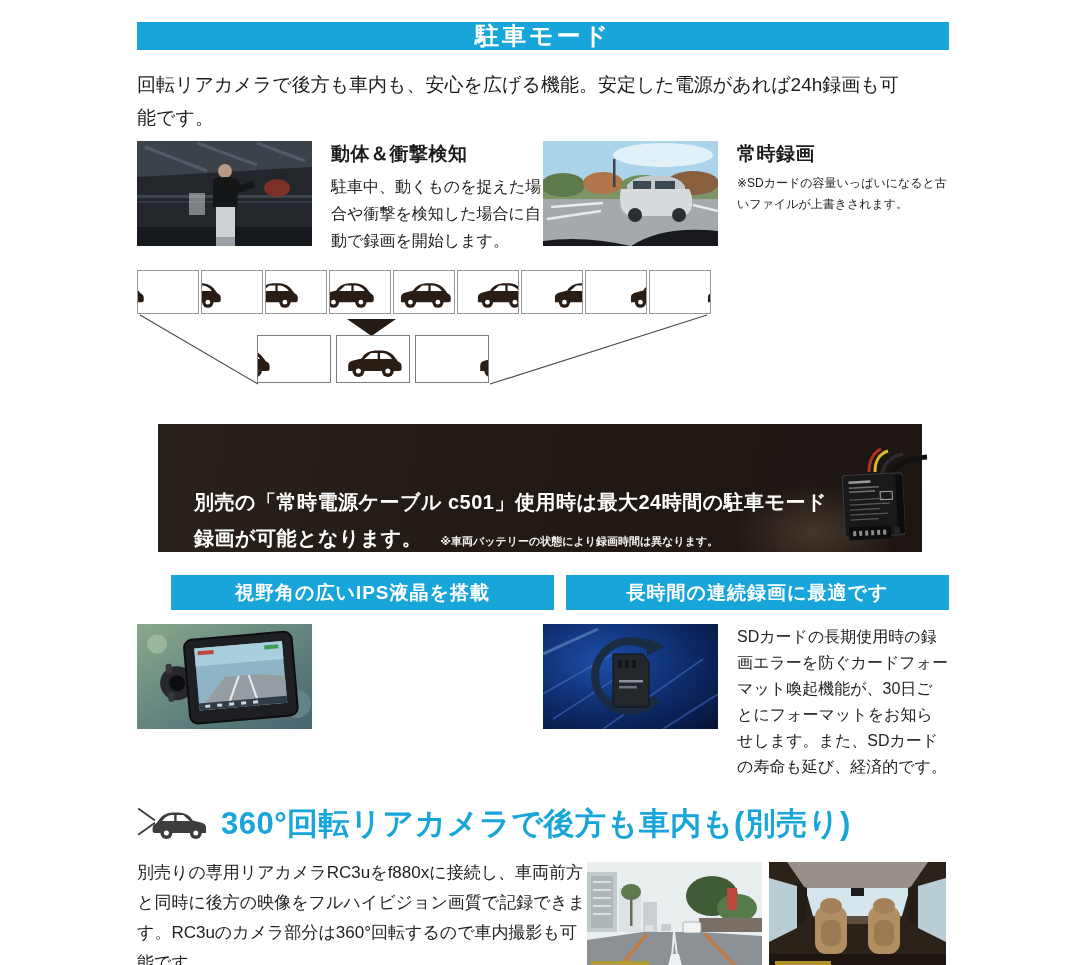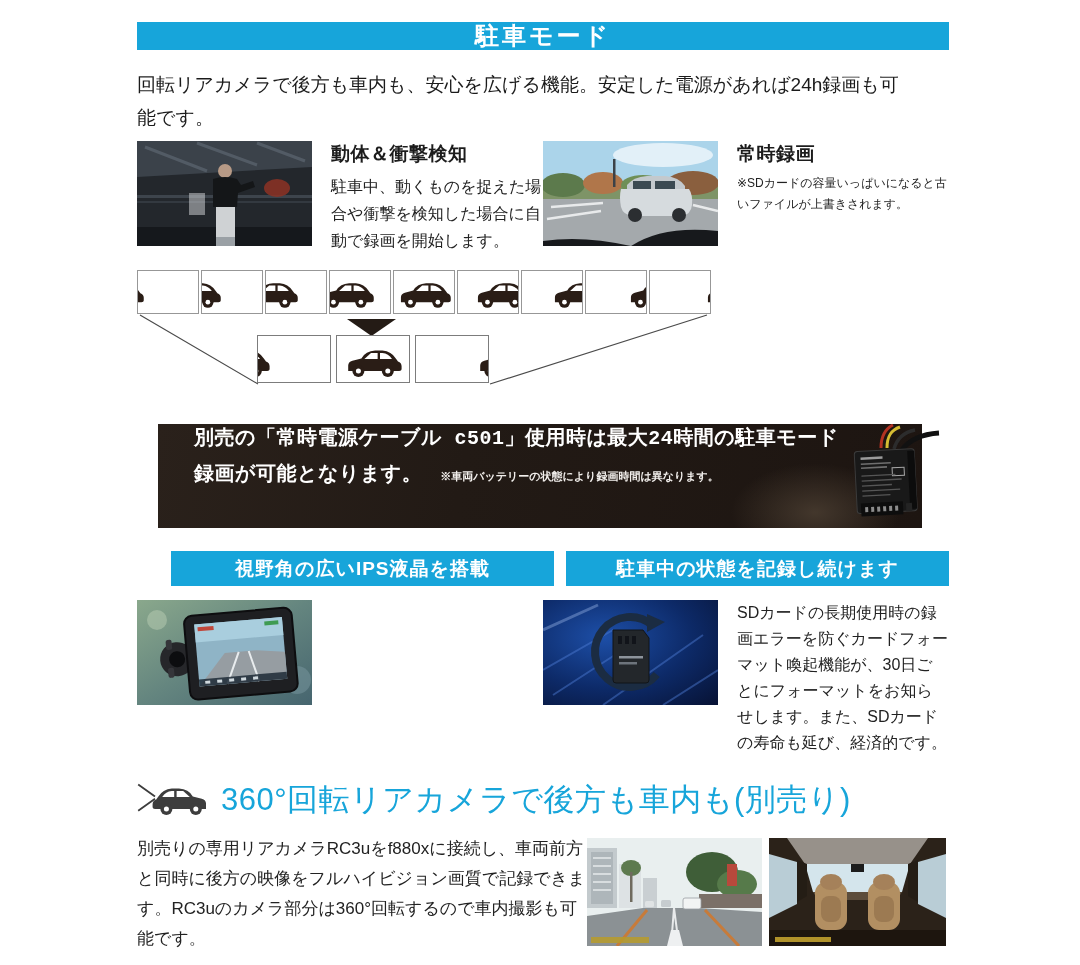--- a/index.html
+++ b/index.html
@@ -24,44 +24,44 @@
   .tl-diagram{position:relative;width:575px;height:118px;flex:none;}
   .tl-top{display:flex;gap:2px;position:relative;z-index:2;}
   .tl-frame{width:62px;height:44px;border:1px solid #979797;background:#fff;position:relative;overflow:hidden;flex:none;}
   .tl-frame-big{position:absolute;width:74px;height:48px;top:65px;border:1px solid #7c7c7c;background:#fff;overflow:hidden;z-index:2;}
   .tl-frame svg,.tl-frame-big svg{position:absolute;}
   .tl-overlay{position:absolute;left:0;top:0;z-index:1;}
   .tl-txt{margin-left:25px;flex:1;}
   .tl-title{font-size:20px;font-weight:bold;margin-bottom:5px;letter-spacing:1px;}
   .tl-body{font-size:16px;line-height:27px;color:#222;}
 
-  .power-banner{margin-top:36px;margin-left:21px;width:764px;height:104px;
+  .power-banner{margin-top:36px;margin-left:21px;width:764px;height:128px;
     background:radial-gradient(120px 70px at 86% 85%, #43372c 0%, rgba(67,55,44,0) 70%),
                linear-gradient(100deg,#2a211b 0%, #221a15 40%, #1d1511 100%);
-    display:flex;align-items:flex-start;color:#fff;font-family:Liberation Mono, monospace;}
+    display:flex;align-items:flex-end;color:#fff;}
   .pb-text{margin-left:36px;}
   .pb-line1{font-size:20px;font-weight:bold;letter-spacing:0.5px;white-space:nowrap;}
   .pb-line2-row{display:flex;align-items:baseline;margin-top:9px;}
   .pb-line2{font-size:20px;font-weight:bold;letter-spacing:0.5px;white-space:nowrap;}
   .pb-note{font-size:11px;font-weight:bold;margin-left:18px;color:#f2efec;white-space:nowrap;}
   .pb-product{margin-left:auto;margin-right:20px;display:flex;align-items:center;}
   .pb-label{margin-left:8px;line-height:1.25;}
   .pb-name{font-size:15px;font-weight:bold;letter-spacing:1px;}
   .pb-model{font-size:40px;letter-spacing:1px;line-height:1.1;margin-top:2px;}
   .pb-avail{font-size:14px;margin-top:1px;}
 
   .cyan-row{display:flex;gap:12px;margin-top:23px;padding-left:34px;}
   .cyan-banner{flex:1;height:35px;background:var(--accent);color:#fff;font-size:19px;font-weight:bold;
     letter-spacing:1px;display:flex;align-items:center;justify-content:center;}
 
   .info-row{display:flex;margin-top:14px;}
   .info-row .f-body{font-size:16px;line-height:26px;}
 
   .rc-head{display:flex;align-items:center;margin-top:20px;}
-  .rc-title{color:var(--accent);font-size:31px;font-weight:normal;margin-left:12px;white-space:nowrap;letter-spacing:0.5px;}
+  .rc-title{color:var(--accent);font-size:31px;font-weight:bold;margin-left:12px;white-space:nowrap;letter-spacing:0.5px;}
   .rc-row{display:flex;margin-top:10px;}
   .rc-body{width:450px;font-size:17px;line-height:30px;color:#222;flex:none;}
   .rc-shots{display:flex;gap:7px;margin-left:0px;margin-top:4px;}
 </style>
 </head>
 <body>
 
 <div class="canvas">
   <div class="page">
 
@@ -310,21 +310,21 @@
           <div class="pb-avail">(別売)</div>
         </div>
       </div>
     </div>
 
     <div class="cyan-row">
       <div class="cyan-banner">
         <span>視野角の広いIPS液晶を搭載</span>
       </div>
       <div class="cyan-banner">
-        <span>駐車中の状態を記録し続けます</span>
+        <span>長時間の連続録画に最適です</span>
       </div>
     </div>
 
     <div class="info-row">
       <div class="half">
         <svg class="photo" viewBox="0 0 175 105">
           <defs>
             <linearGradient id="bok" x1="0" y1="0" x2="1" y2="1">
               <stop offset="0" stop-color="#8aa88c"></stop>
                 <stop offset="0.5" stop-color="#64857f"></stop>

